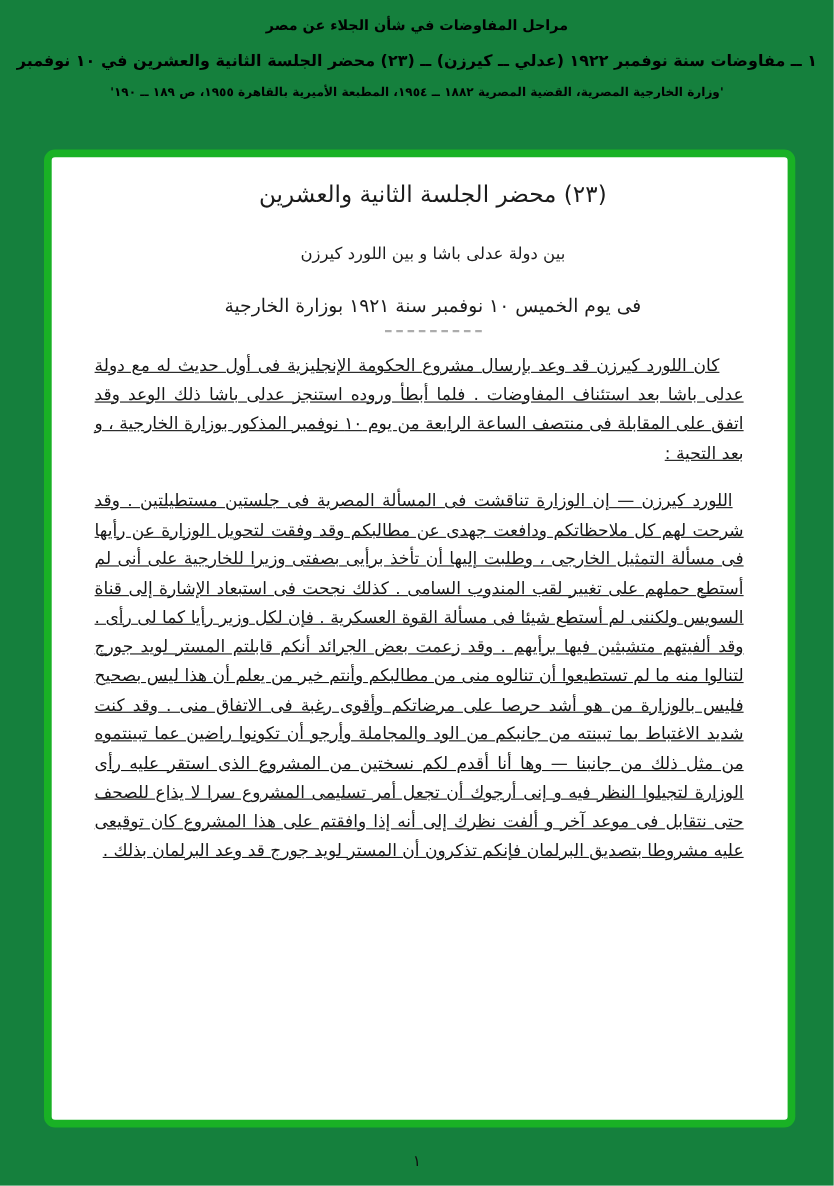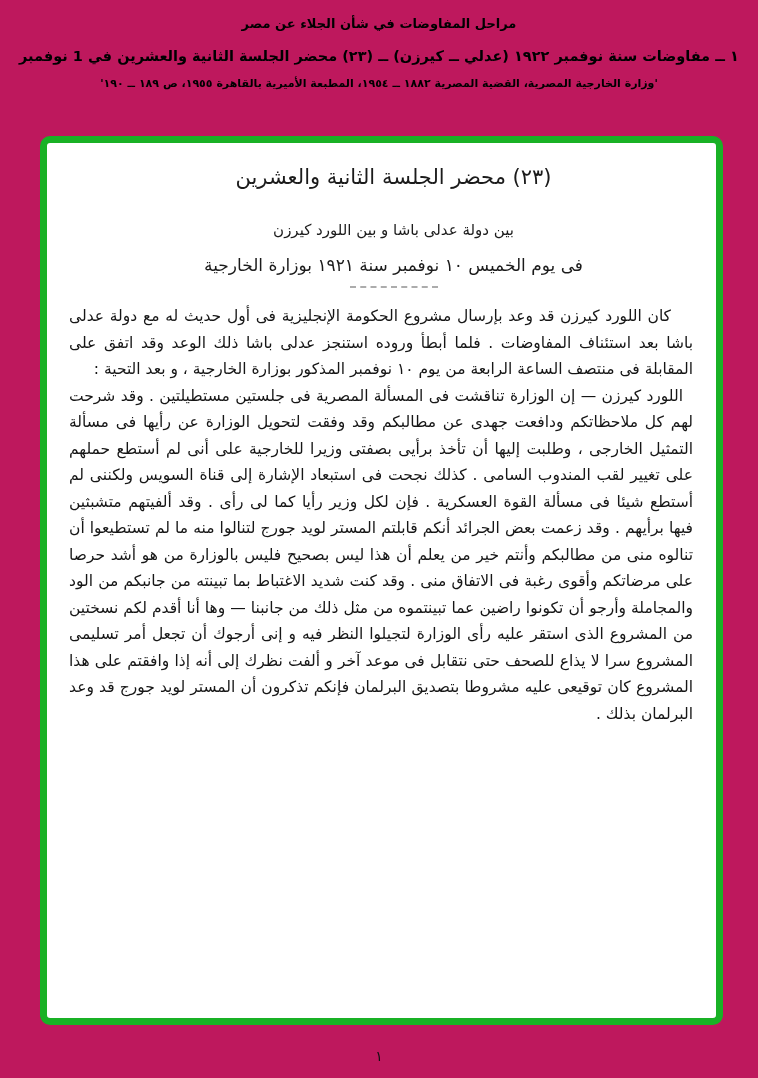--- a/index.html
+++ b/index.html
@@ -4,21 +4,21 @@
 <style>
   html, body {
     margin: 0;
     padding: 0;
     background: #ffffff;
   }
   .page {
     position: relative;
     width: 758px;
     height: 1078px;
-    background: #be185d;
+    background: #15803d;
     overflow: hidden;
     font-family: "DejaVu Sans", sans-serif;
     color: #000;
   }
 
   
   .doc-header {
     position: absolute;
     top: 16px;
     left: 0;
@@ -65,41 +65,42 @@
   }
   .session-title {
     font-size: 21px;
   }
   .session-parties {
     font-size: 15px;
     margin-top: 32px;
   }
   .session-date {
     font-size: 17px;
-    margin-top: 16px;
+    margin-top: 30px;
   }
   .title-divider {
     width: 88px;
     height: 0;
     margin: 11px auto 0 auto;
     border-top: 2px dashed #8a8a8a;
     opacity: 0.7;
   }
 
   
   .doc-body {
     direction: rtl;
     margin: 15px 23px 0 22px;
     font-size: 15.5px;
     line-height: 26.5px;
     text-align: justify;
     color: #161616;
   }
   .doc-body p {
-    margin: 0;
+    margin: 17px;
+    text-decoration: underline;
   }
   .para-1 { text-indent: 22px; }
   .para-2 { text-indent: 10px; }
 
   
   .page-number {
     position: absolute;
     bottom: 14px;
     left: 0;
     right: 0;
@@ -108,21 +109,21 @@
     color: #111;
   }
 </style>
 </head>
 <body>
 
 <div class="page">
 
   <header class="doc-header">
     <div class="header-line1">مراحل المفاوضات في شأن الجلاء عن مصر</div>
-    <div class="header-line2">١ ــ مفاوضات سنة نوفمبر ١٩٢٢ (عدلي ــ كيرزن) ــ (٢٣) محضر الجلسة الثانية والعشرين في 1 نوفمبر</div>
+    <div class="header-line2">١ ــ مفاوضات سنة نوفمبر ١٩٢٢ (عدلي ــ كيرزن) ــ (٢٣) محضر الجلسة الثانية والعشرين في ١٠ نوفمبر</div>
     <div class="header-line3">'وزارة الخارجية المصرية، القضية المصرية ١٨٨٢ ــ ١٩٥٤، المطبعة الأميرية بالقاهرة ١٩٥٥، ص ١٨٩ ــ ١٩٠'</div>
   </header>
 
   <div class="green-box">
 
     <div class="title-block">
       <div class="session-title">(٢٣) محضر الجلسة الثانية والعشرين</div>
       <div class="session-parties">بين دولة عدلى باشا و بين اللورد كيرزن</div>
       <div class="session-date">فى يوم الخميس ١٠ نوفمبر سنة ١٩٢١ بوزارة الخارجية</div>
       <div class="title-divider"></div>

